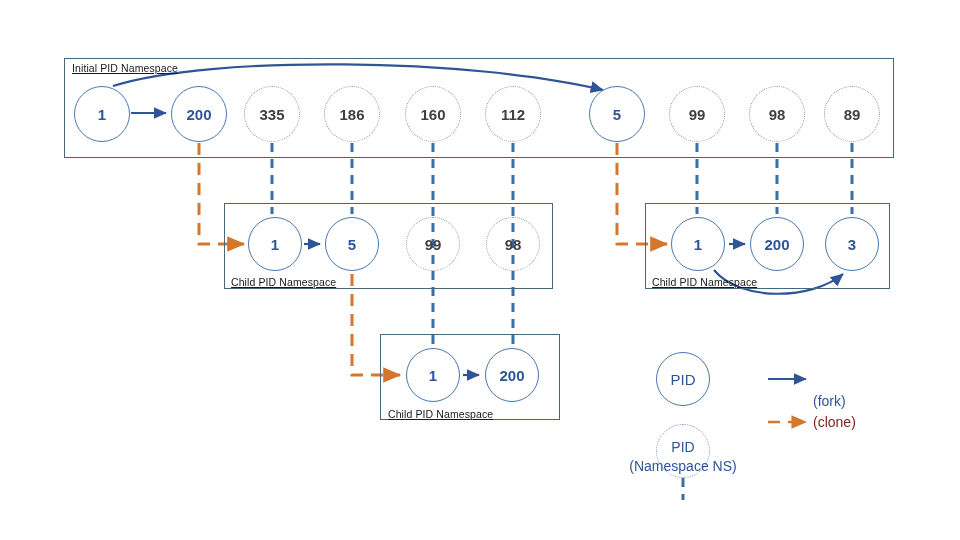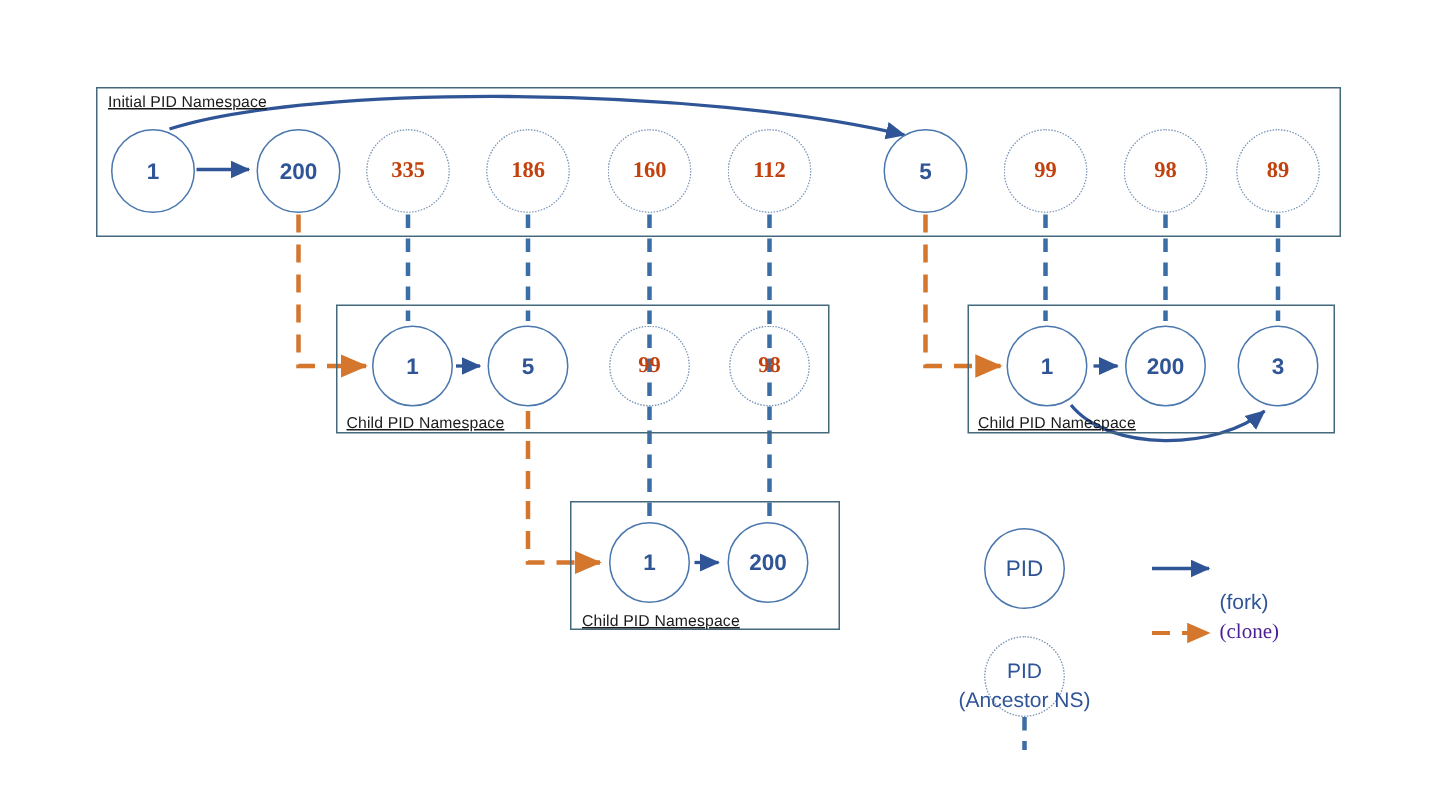--- a/index.html
+++ b/index.html
@@ -44,31 +44,30 @@
     color: #2f5597;
     font-size: 15px;
     font-weight: 600;
     background: transparent;
   }
   .pid.solid {
     border: 1.4px solid #4a77ad;
   }
   .pid.ghost {
     border: 1.4px dotted #7d96b8;
-    color: #c2410c;
+    color: #404040;
     font-weight: 600;
-    font-family: Liberation Serif, serif;
   }
   .legend-text {
     position: absolute;
     font-size: 14px;
     white-space: nowrap;
   }
   .legend-fork { color: #2f5597; }
-  .legend-clone { color: #4c1d95; font-family: Liberation Serif, serif; }
+  .legend-clone { color: #7f1d1d; }
   .legend-pid-label {
     position: absolute;
     text-align: center;
     color: #2f5597;
     font-size: 14px;
     white-space: nowrap;
   }
 </style>
 </head>
 <body>
@@ -148,16 +147,16 @@
 <div class="ns-box" style="left:380px; top:334px; width:180px; height:86px;"></div>
 <div class="ns-label" style="left:388px; top:408px;">Child PID Namespace</div>
 
 <div class="pid solid" style="left:406px; top:348px; width:54px; height:54px;">1</div>
 <div class="pid solid" style="left:485px; top:348px; width:54px; height:54px;">200</div>
 
 <div class="pid solid" style="left:656px; top:352px; width:54px; height:54px; font-weight:400;">PID</div>
 
 <div class="pid ghost" style="left:656px; top:424px; width:54px; height:54px;"></div>
 <div class="legend-pid-label" style="left:656px; top:439px; width:54px;">PID</div>
-<div class="legend-pid-label" style="left:628px; top:458px; width:110px;">(Ancestor NS)</div>
+<div class="legend-pid-label" style="left:628px; top:458px; width:110px;">(Namespace NS)</div>
 
 <div class="legend-text legend-fork" style="left:813px; top:371px;margin-top:22px;">(fork)</div>
 <div class="legend-text legend-clone" style="left:813px; top:414px;">(clone)</div>
 
 </body></html>

